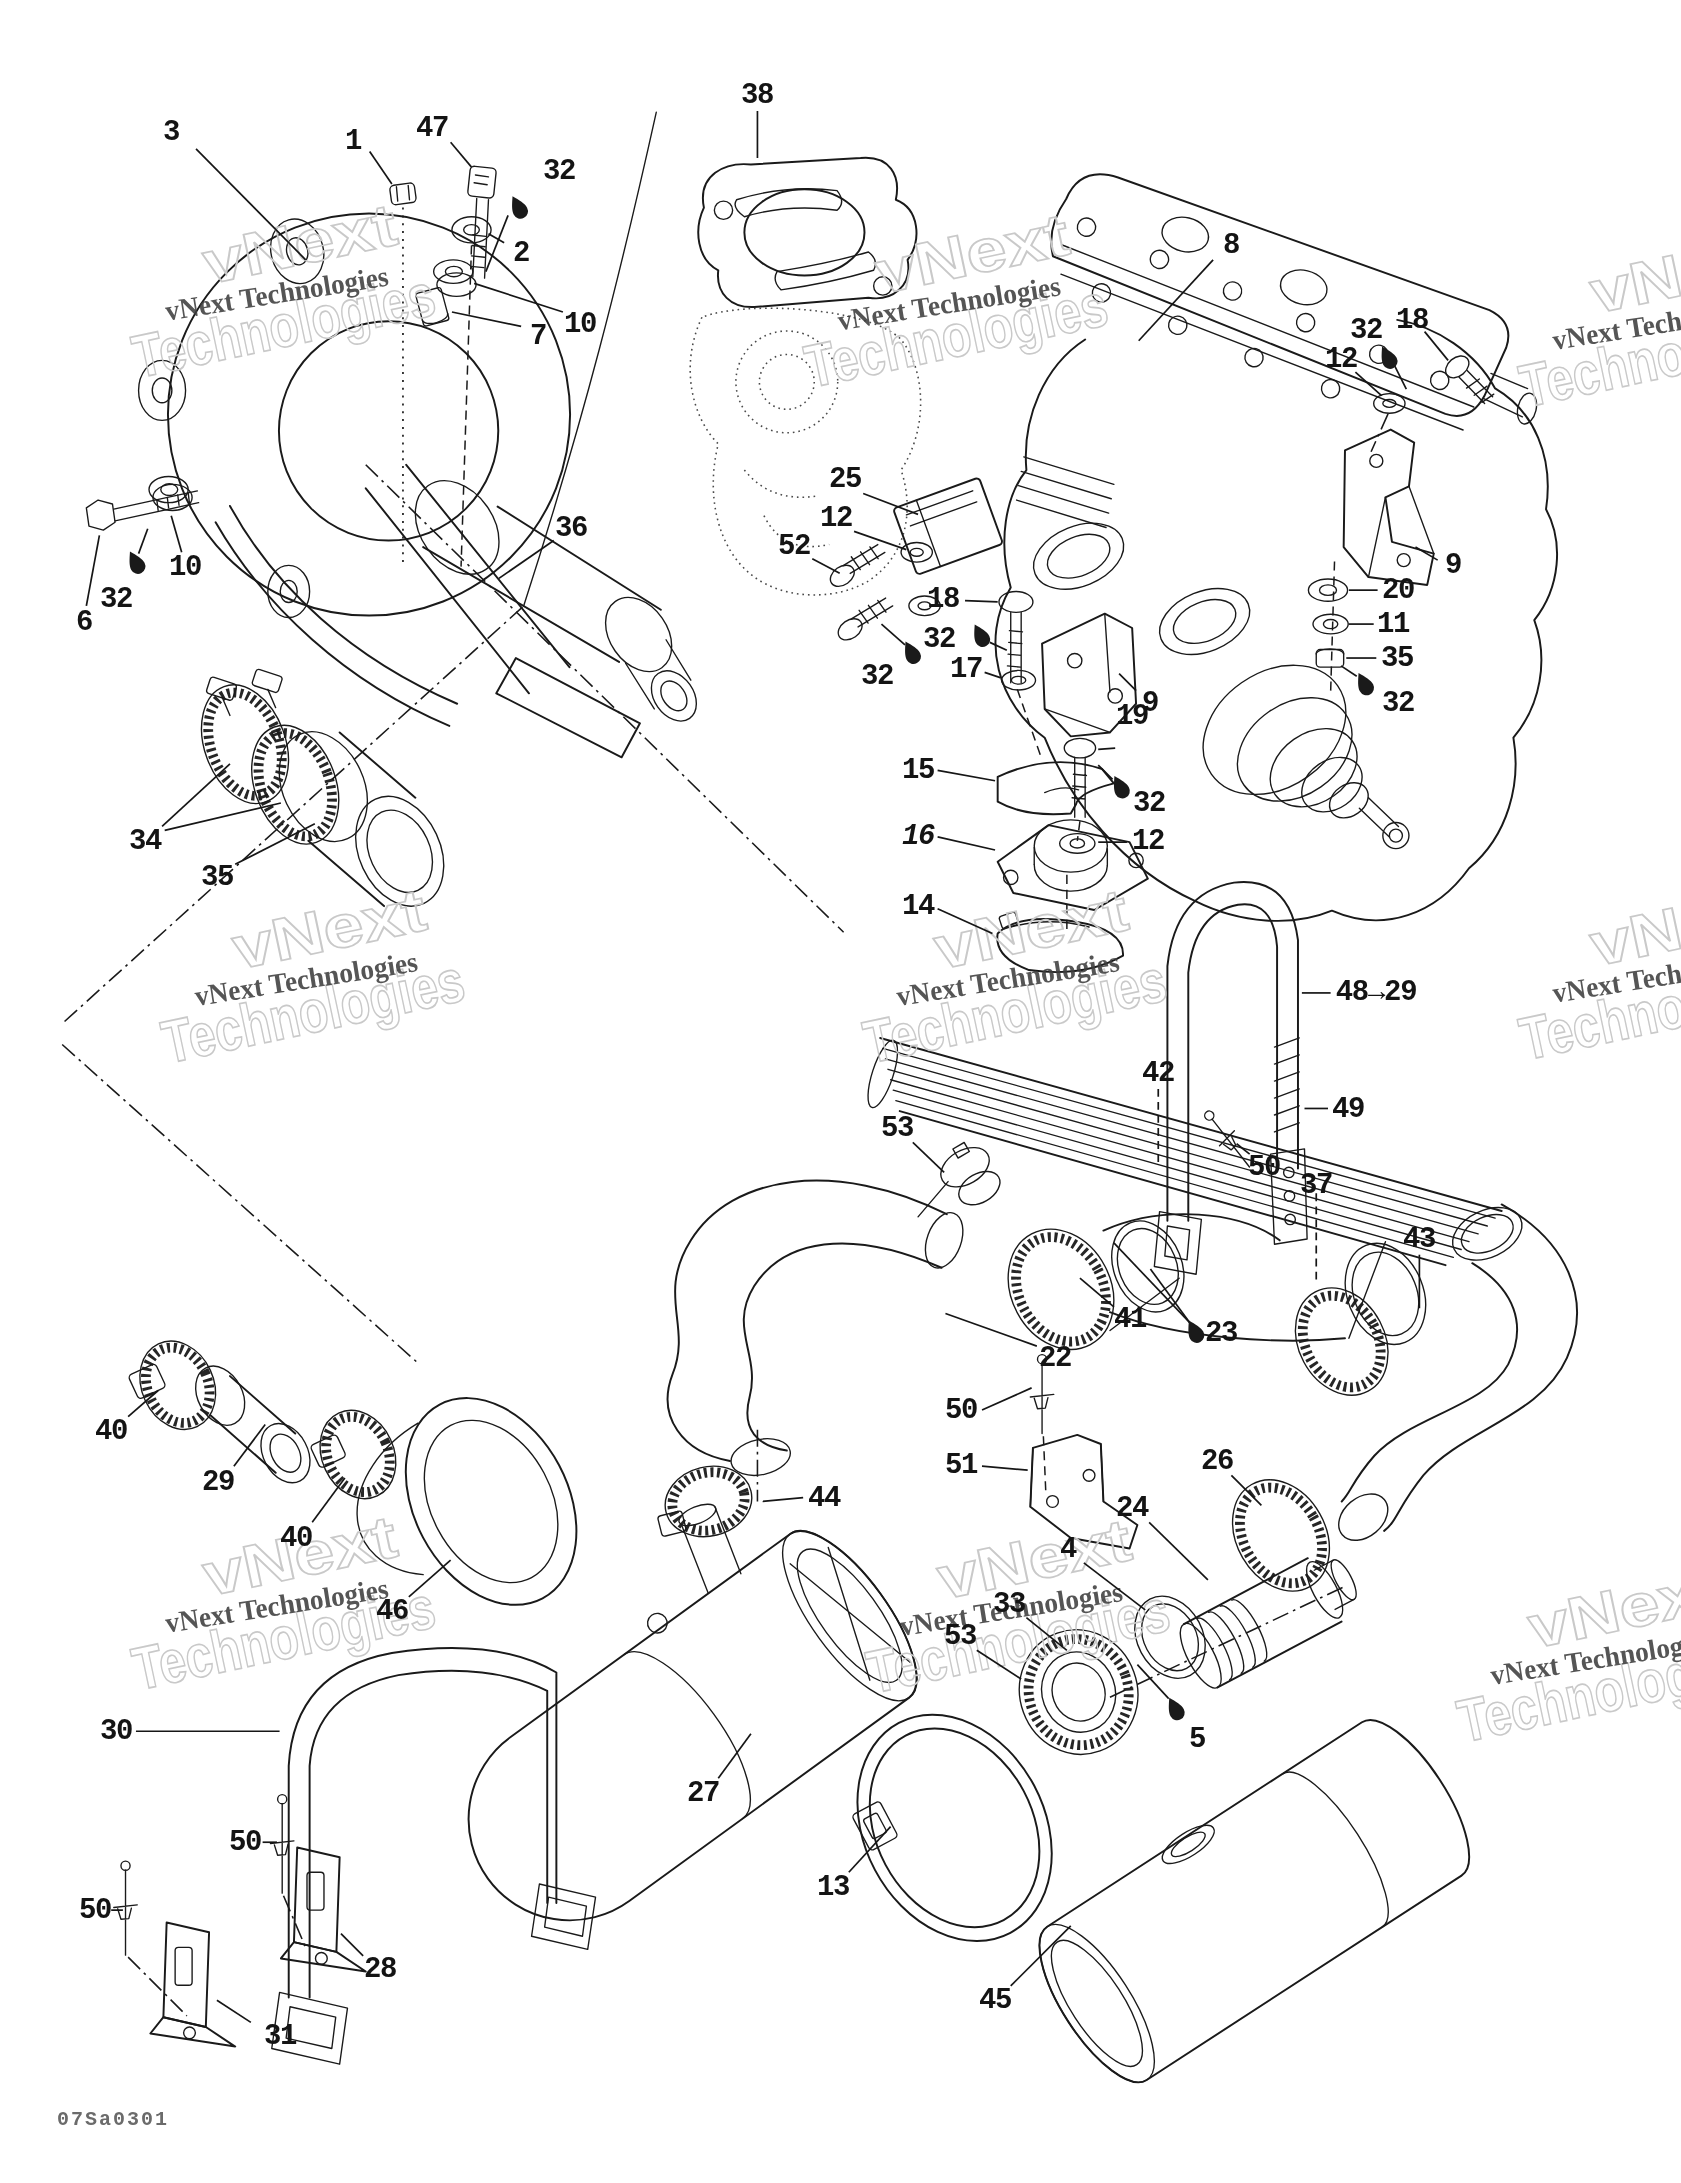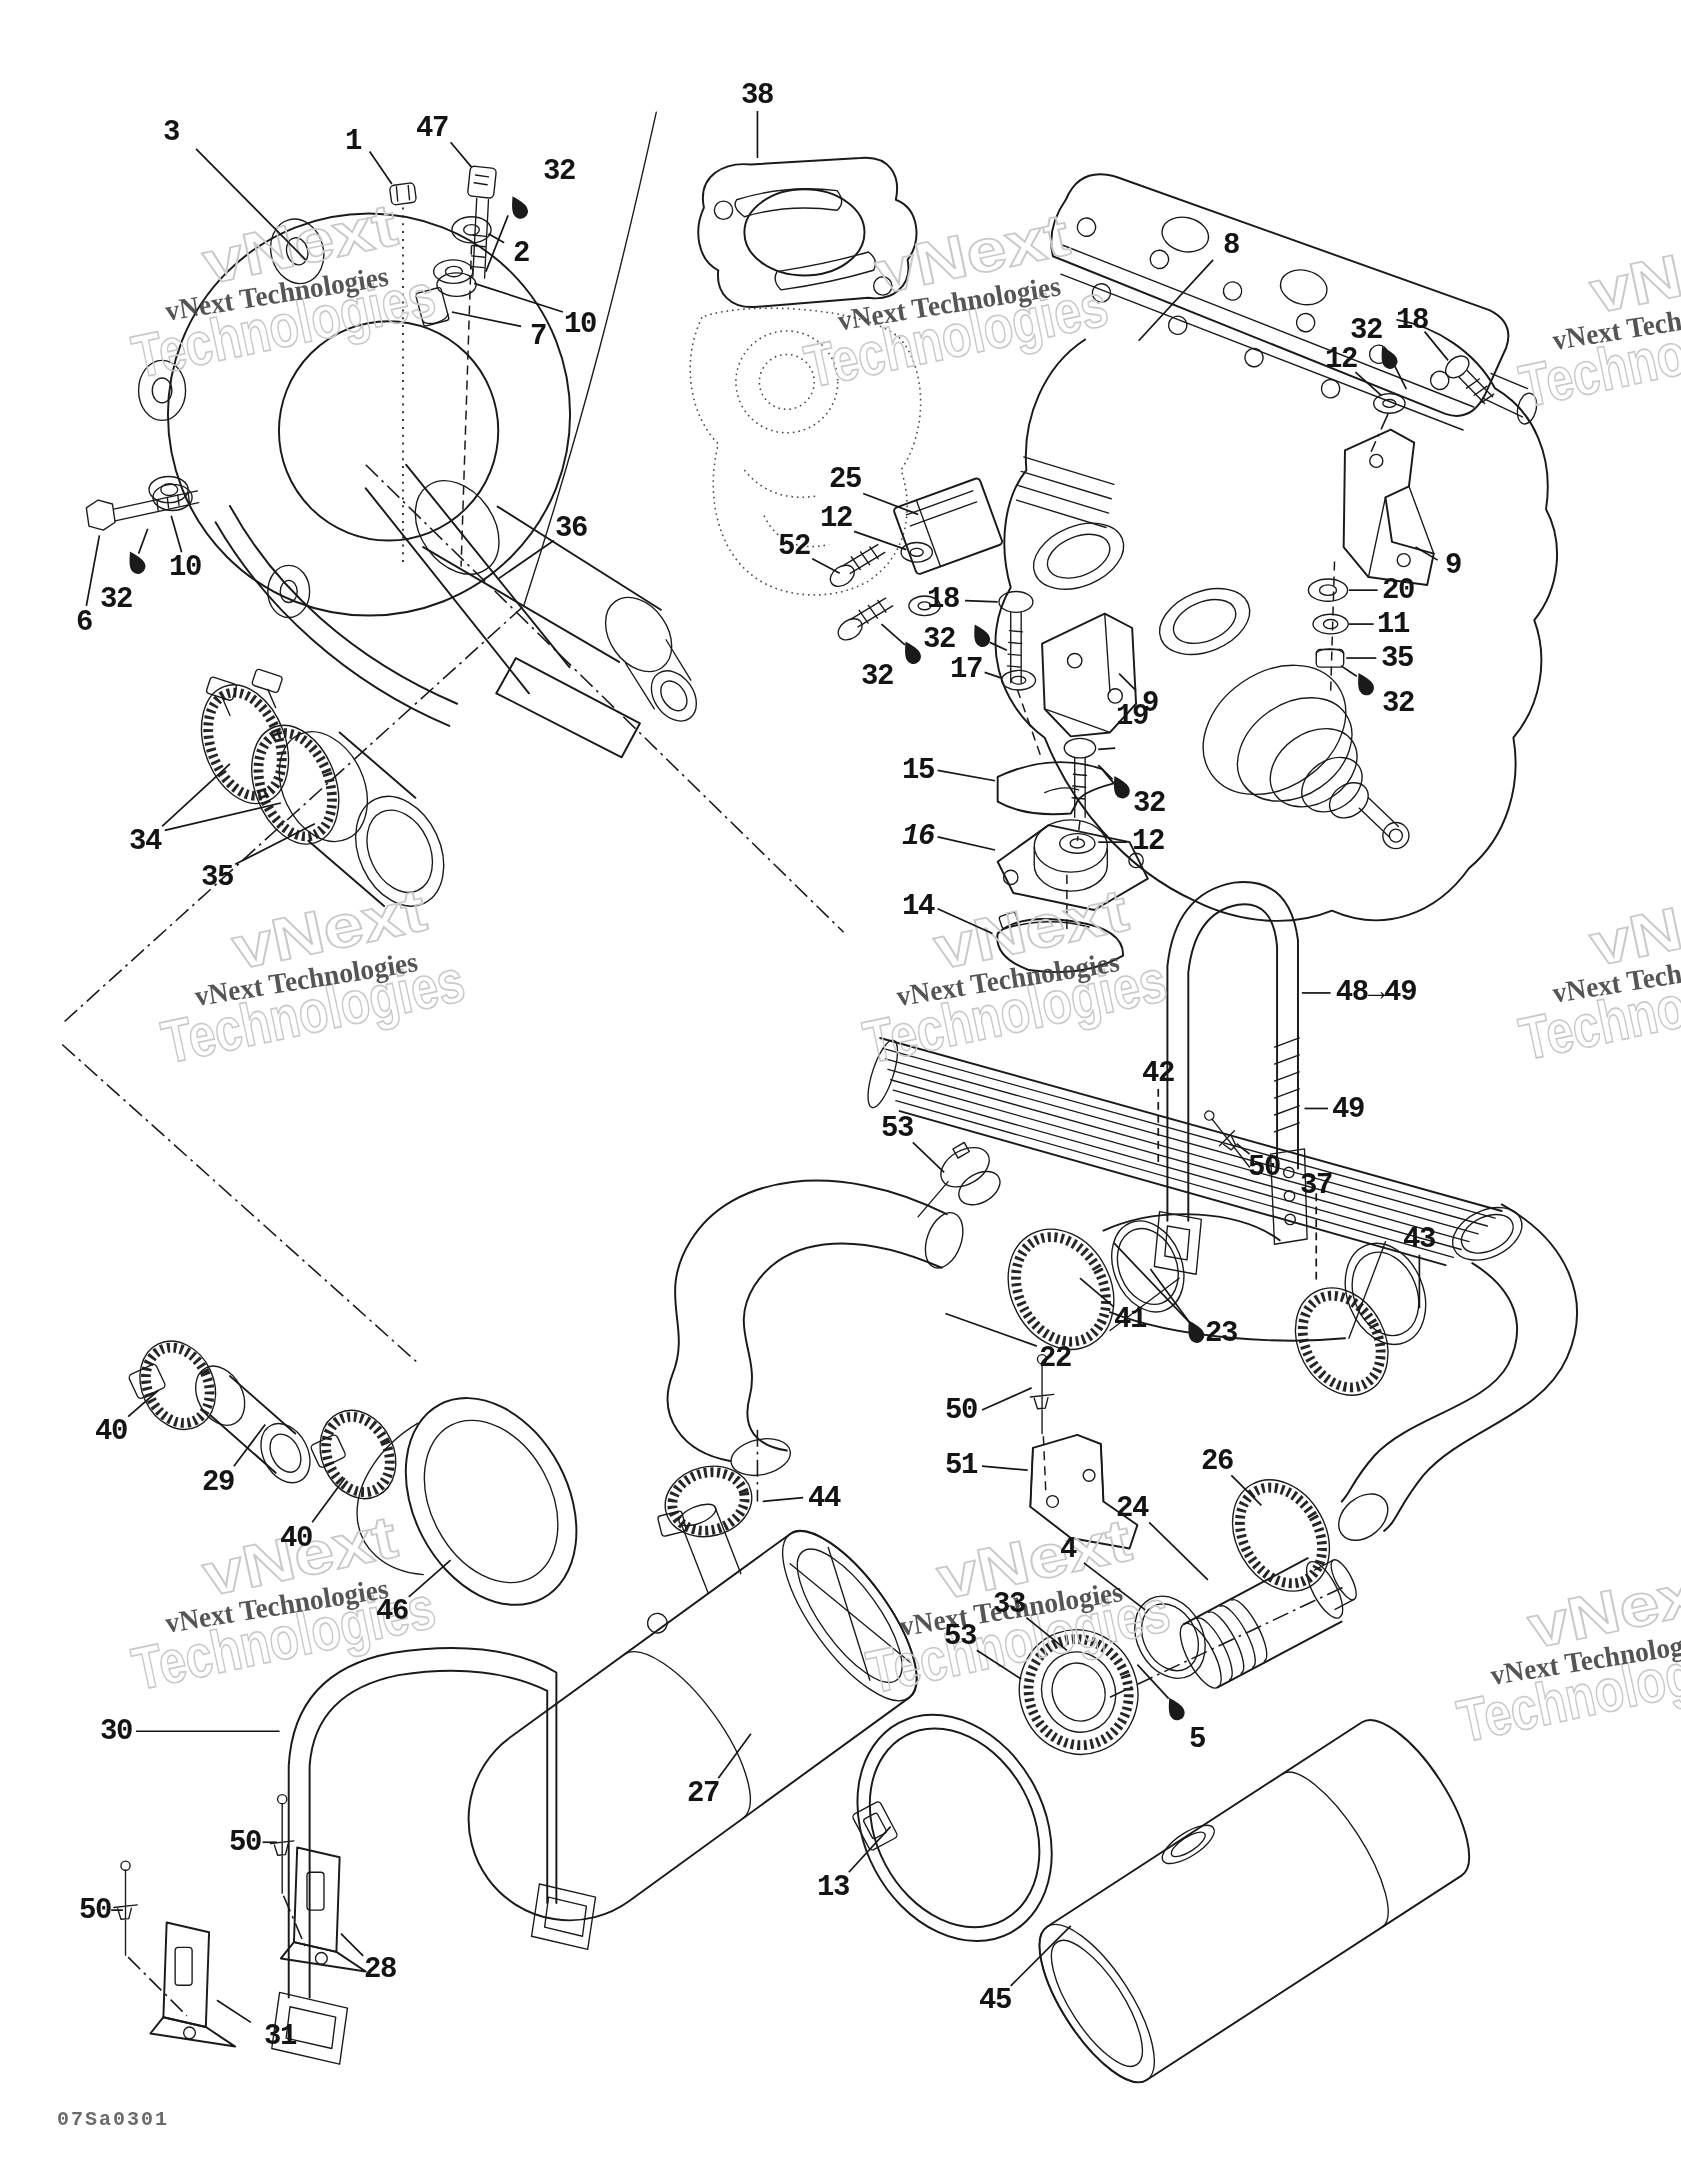--- a/index.html
+++ b/index.html
@@ -555,21 +555,21 @@
       <div class="callout" style="left: 1149px; top: 803px;">32</div>
       <div class="callout" style="left: 1148px; top: 841px;">12</div>
       <div class="callout" style="left: 918px; top: 836px; font-style: italic;">16</div>
       <div class="callout" style="left: 918px; top: 906px;">14</div>
       <div class="callout" style="left: 84px; top: 622px;">6</div>
       <div class="callout" style="left: 116px; top: 599px;">32</div>
       <div class="callout" style="left: 185px; top: 567px;">10</div>
       <div class="callout" style="left: 571px; top: 528px;">36</div>
       <div class="callout" style="left: 145px; top: 841px;">34</div>
       <div class="callout" style="left: 217px; top: 877px;">35</div>
-      <div class="callout" style="left: 1376px; top: 992px;">48→49</div>
+      <div class="callout" style="left: 1376px; top: 992px;">48→29</div>
       <div class="callout" style="left: 1348px; top: 1109px;">49</div>
       <div class="callout" style="left: 1264px; top: 1167px;">50</div>
       <div class="callout" style="left: 1158px; top: 1073px;">42</div>
       <div class="callout" style="left: 897px; top: 1128px;">53</div>
       <div class="callout" style="left: 1316px; top: 1178px; margin-top: 7px;">37</div>
       <div class="callout" style="left: 1419px; top: 1239px;">43</div>
       <div class="callout" style="left: 1130px; top: 1319px;">41</div>
       <div class="callout" style="left: 1221px; top: 1333px;">23</div>
       <div class="callout" style="left: 1055px; top: 1358px;">22</div>
       <div class="callout" style="left: 111px; top: 1431px;">40</div>

